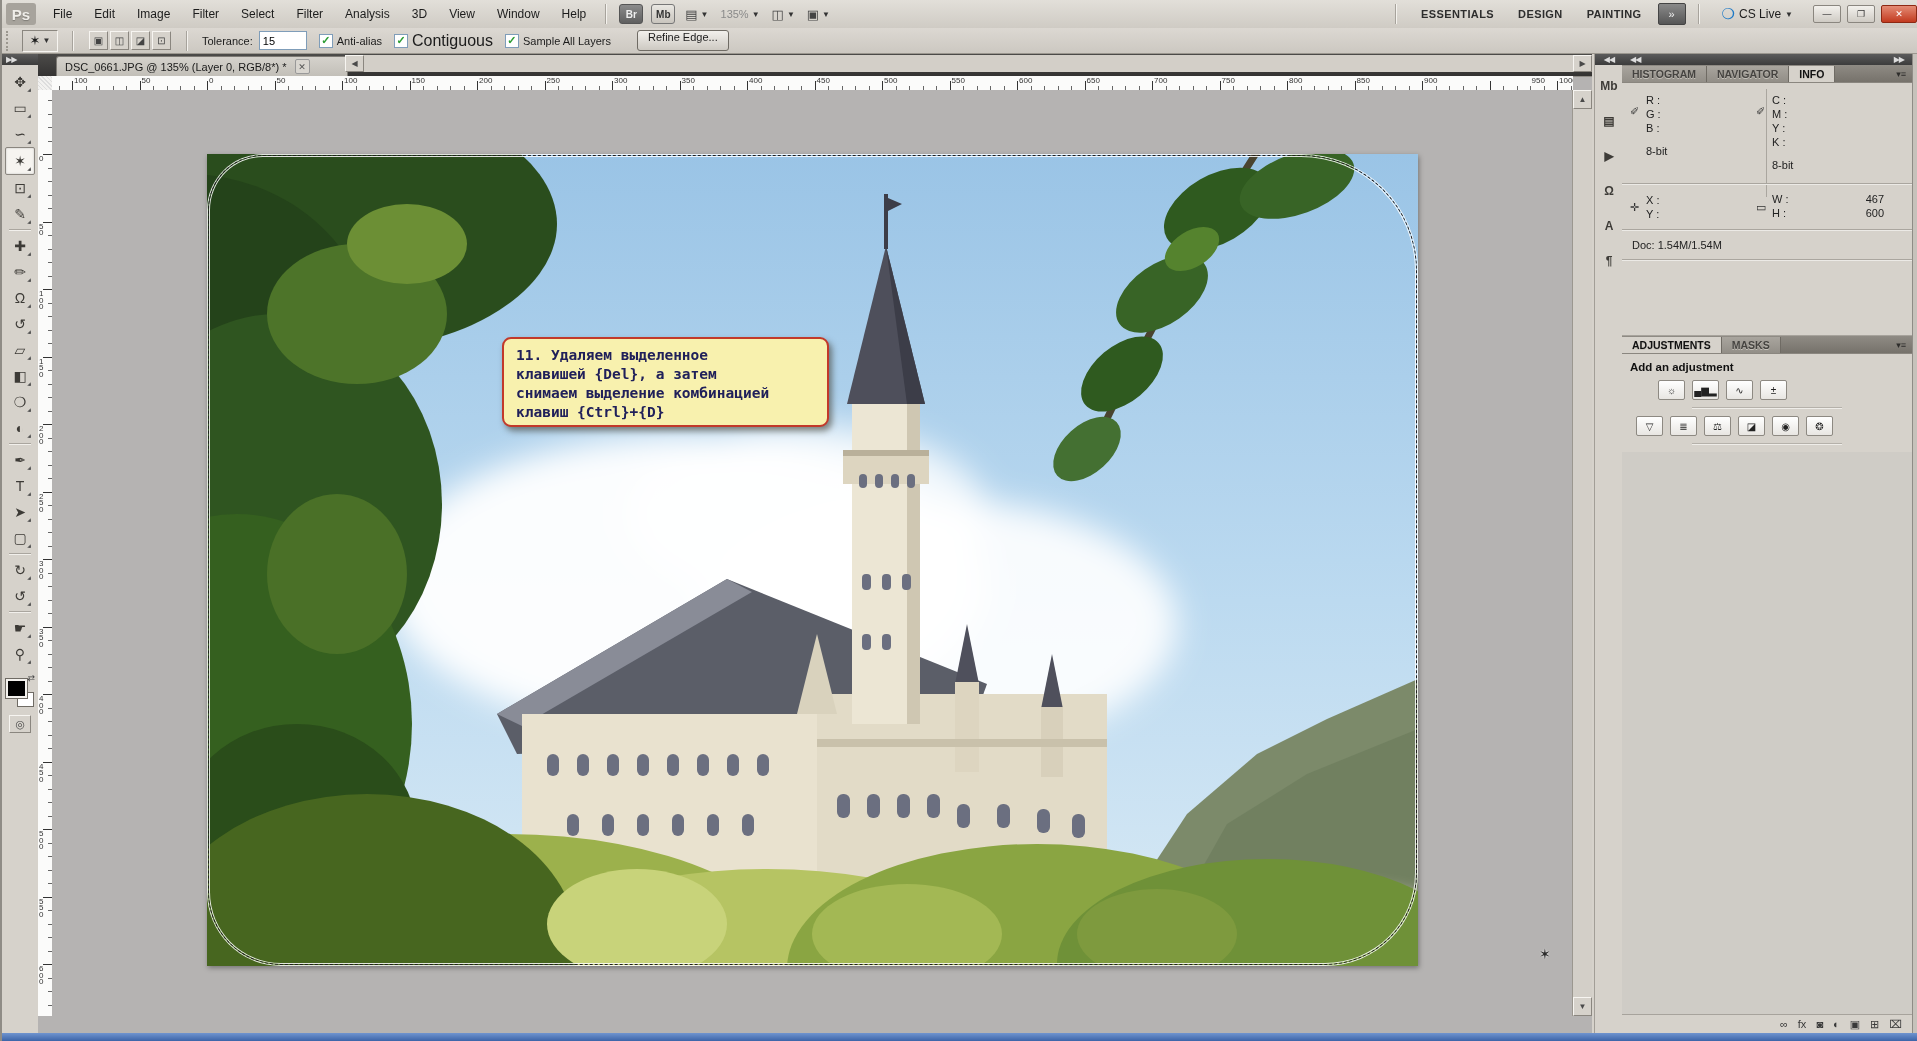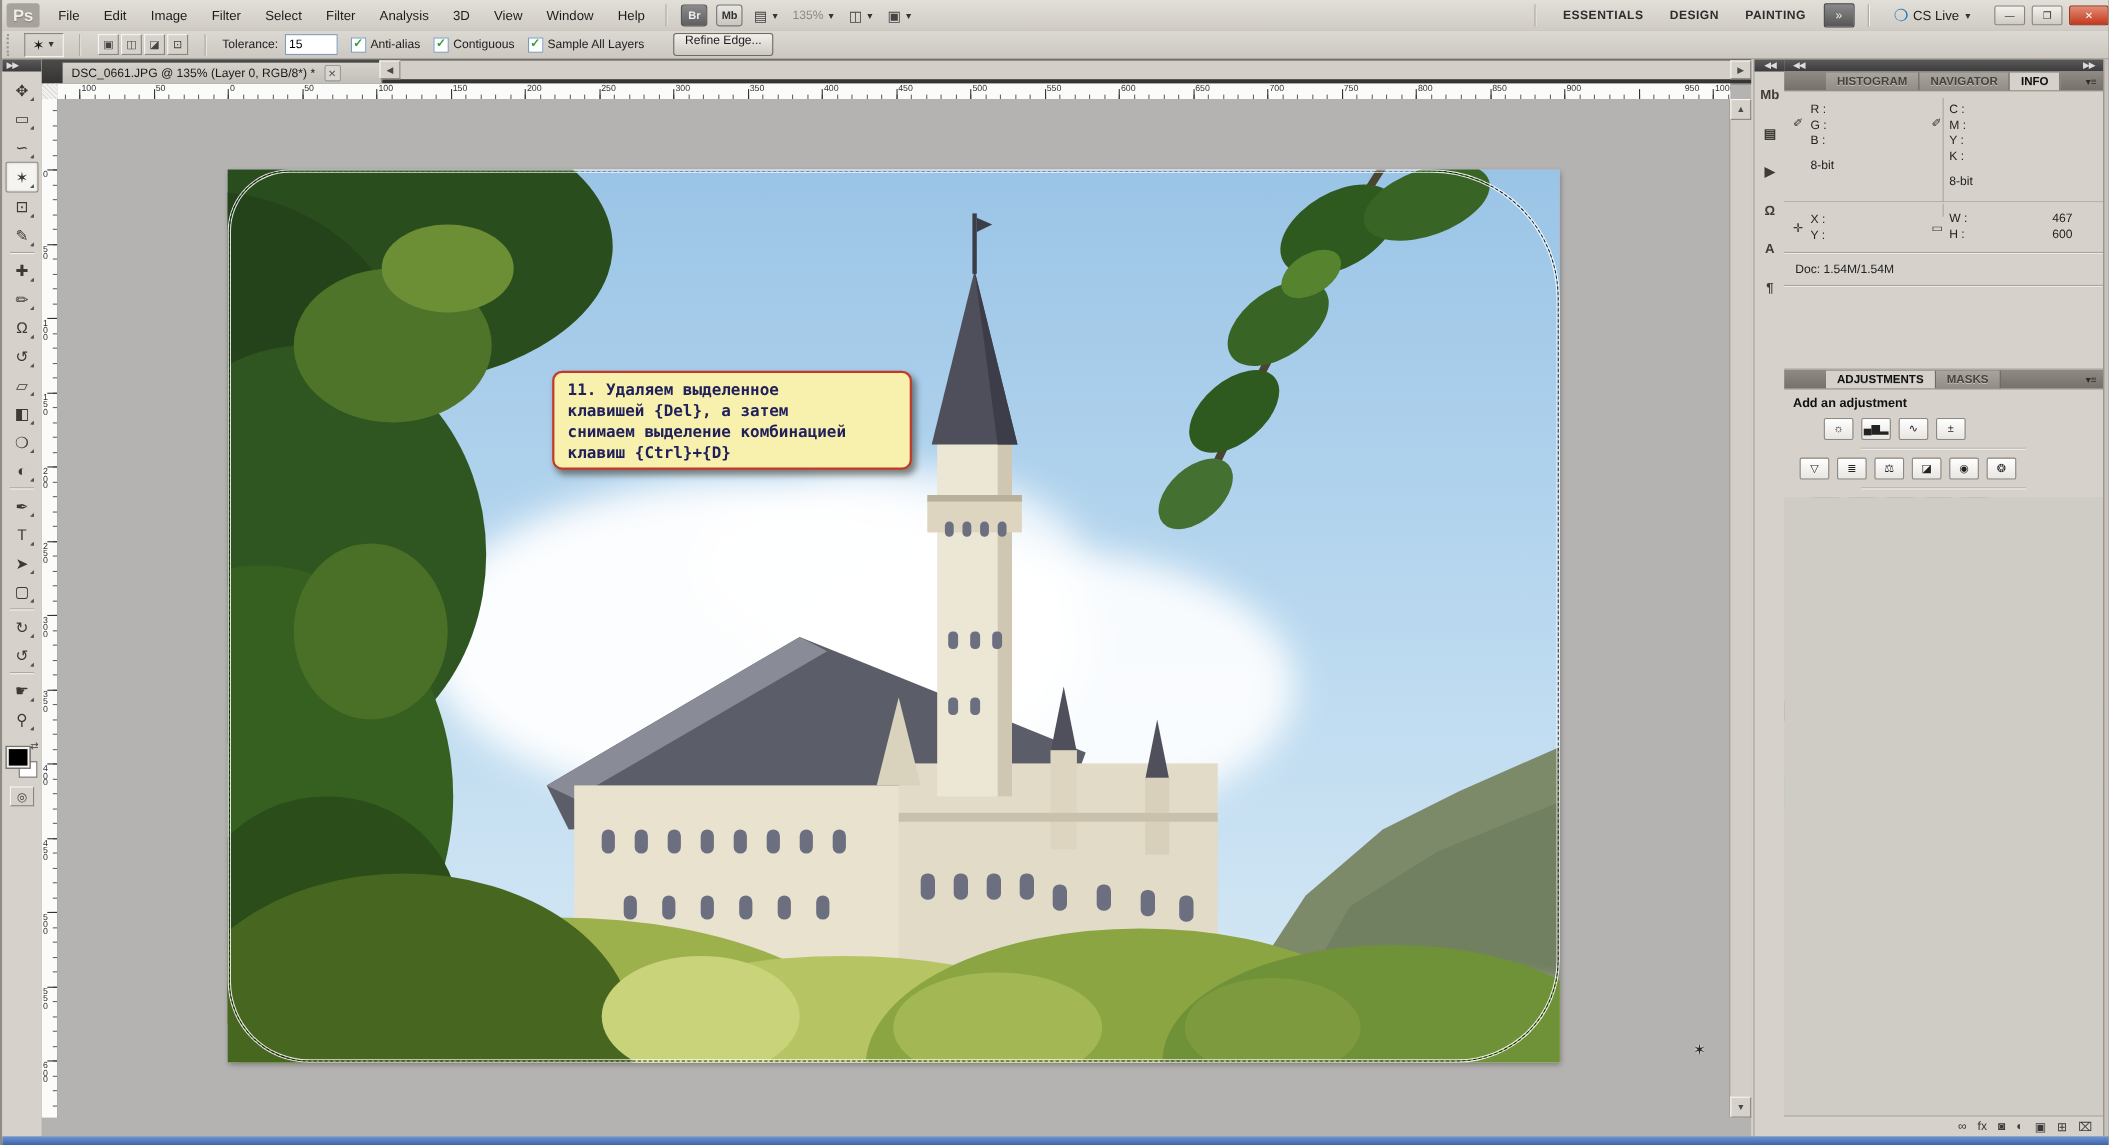--- a/index.html
+++ b/index.html
@@ -118,21 +118,21 @@
   
   #dockstrip{left:1592px;top:54px;width:28px;bottom:8px;background:#d6d2cb;border-left:1px solid #a29e97;border-right:1px solid #a29e97;}
   #dockstrip-header{height:11px;background:linear-gradient(#5b5b5b,#3c3c3c);color:#ddd;font-size:8px;
                     display:flex;align-items:center;justify-content:center;letter-spacing:-1px;}
   #dockstrip-icons{display:flex;flex-direction:column;align-items:center;gap:13px;padding-top:10px;}
   .dock-icon{width:24px;height:22px;display:flex;align-items:center;justify-content:center;font-size:12px;color:#3e3c38;
              font-weight:bold;}
   #panels{left:1620px;top:54px;width:290px;bottom:8px;background:#d6d2cb;font-size:11px;}
   #panels-header{left:0;top:0;right:0;height:11px;background:linear-gradient(#5b5b5b,#3c3c3c);color:#ddd;font-size:8px;
                  display:flex;align-items:center;justify-content:space-between;padding:0 8px;letter-spacing:-1px;}
-  .ptabs{display:flex;background:linear-gradient(#8f8b84,#76726b);height:17px;align-items:flex-end;border-bottom:1px solid #8a867f;padding-left:38px;}
+  .ptabs{display:flex;background:linear-gradient(#8f8b84,#76726b);height:17px;align-items:flex-end;border-bottom:1px solid #8a867f;}
   .ptab{padding:2px 10px 2px;font-weight:bold;font-size:10.5px;color:#454340;background:linear-gradient(#a9a59e,#928e87);
         border-right:1px solid #6f6b64;text-shadow:0 1px 0 #c4c0b9;}
   .ptab.active{background:#d6d2cb;color:#111;}
   .pmenu{margin-left:auto;color:#2e2d2b;font-size:9px;padding-right:6px;align-self:center;}
   
   #info-body{position:relative;height:252px;border-bottom:1px solid #a7a39c;}
   .info-col-divider{position:absolute;left:144px;top:6px;height:108px;width:1px;background:#aaa69f;}
   .info-row-divider{position:absolute;left:0;right:0;height:1px;background:#aaa69f;border-bottom:1px solid #eceae6;}
   .ilabel{position:absolute;color:#222;}
   .ivalue{position:absolute;color:#222;text-align:right;}
@@ -258,21 +258,21 @@
     <input id="tolerance-input" value="15" style="">
     <div class="flex">
 
         <div class="cb">
           <span class="box">✓</span>
           <span style="font-size:11px">Anti-alias</span>
         </div>
 
         <div class="cb">
           <span class="box">✓</span>
-          <span style="font-size:11px">Contiguous</span>
+          <span style="font-size:16px">Contiguous</span>
         </div>
 
         <div class="cb">
           <span class="box">✓</span>
           <span style="font-size:11px">Sample All Layers</span>
         </div>
       </div>
     <div id="refine-edge">Refine Edge...</div>
   </div>
 

